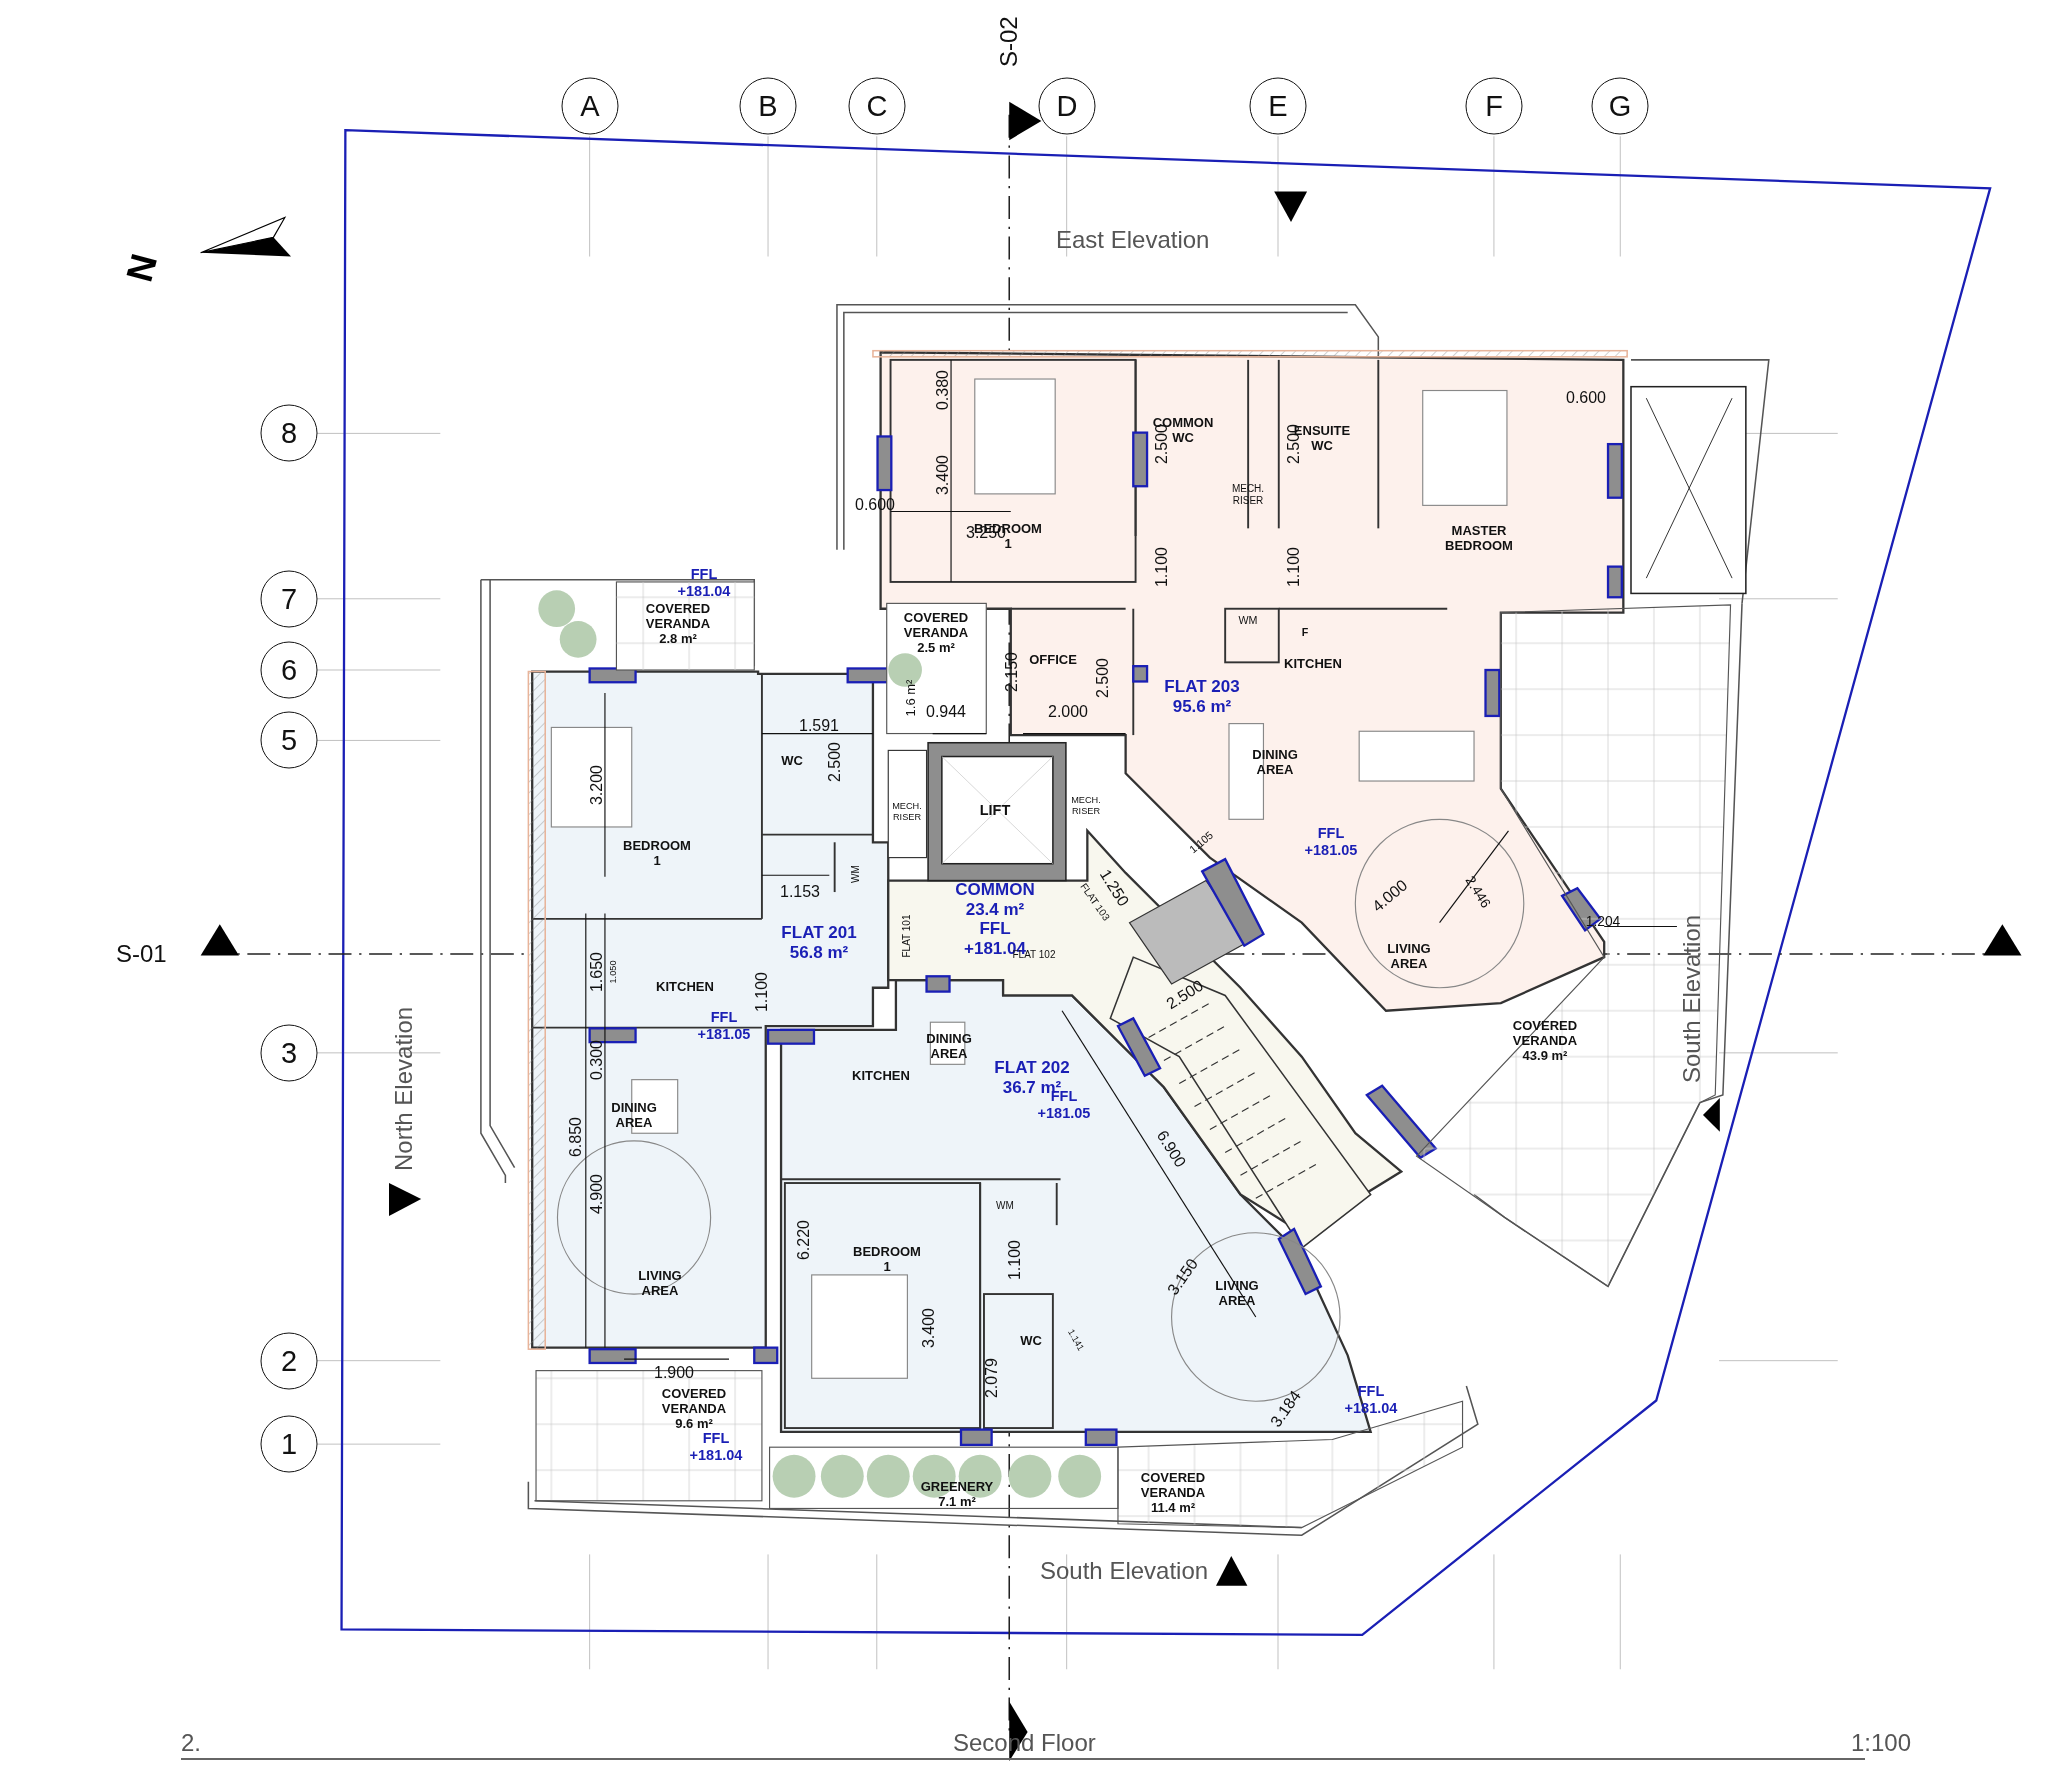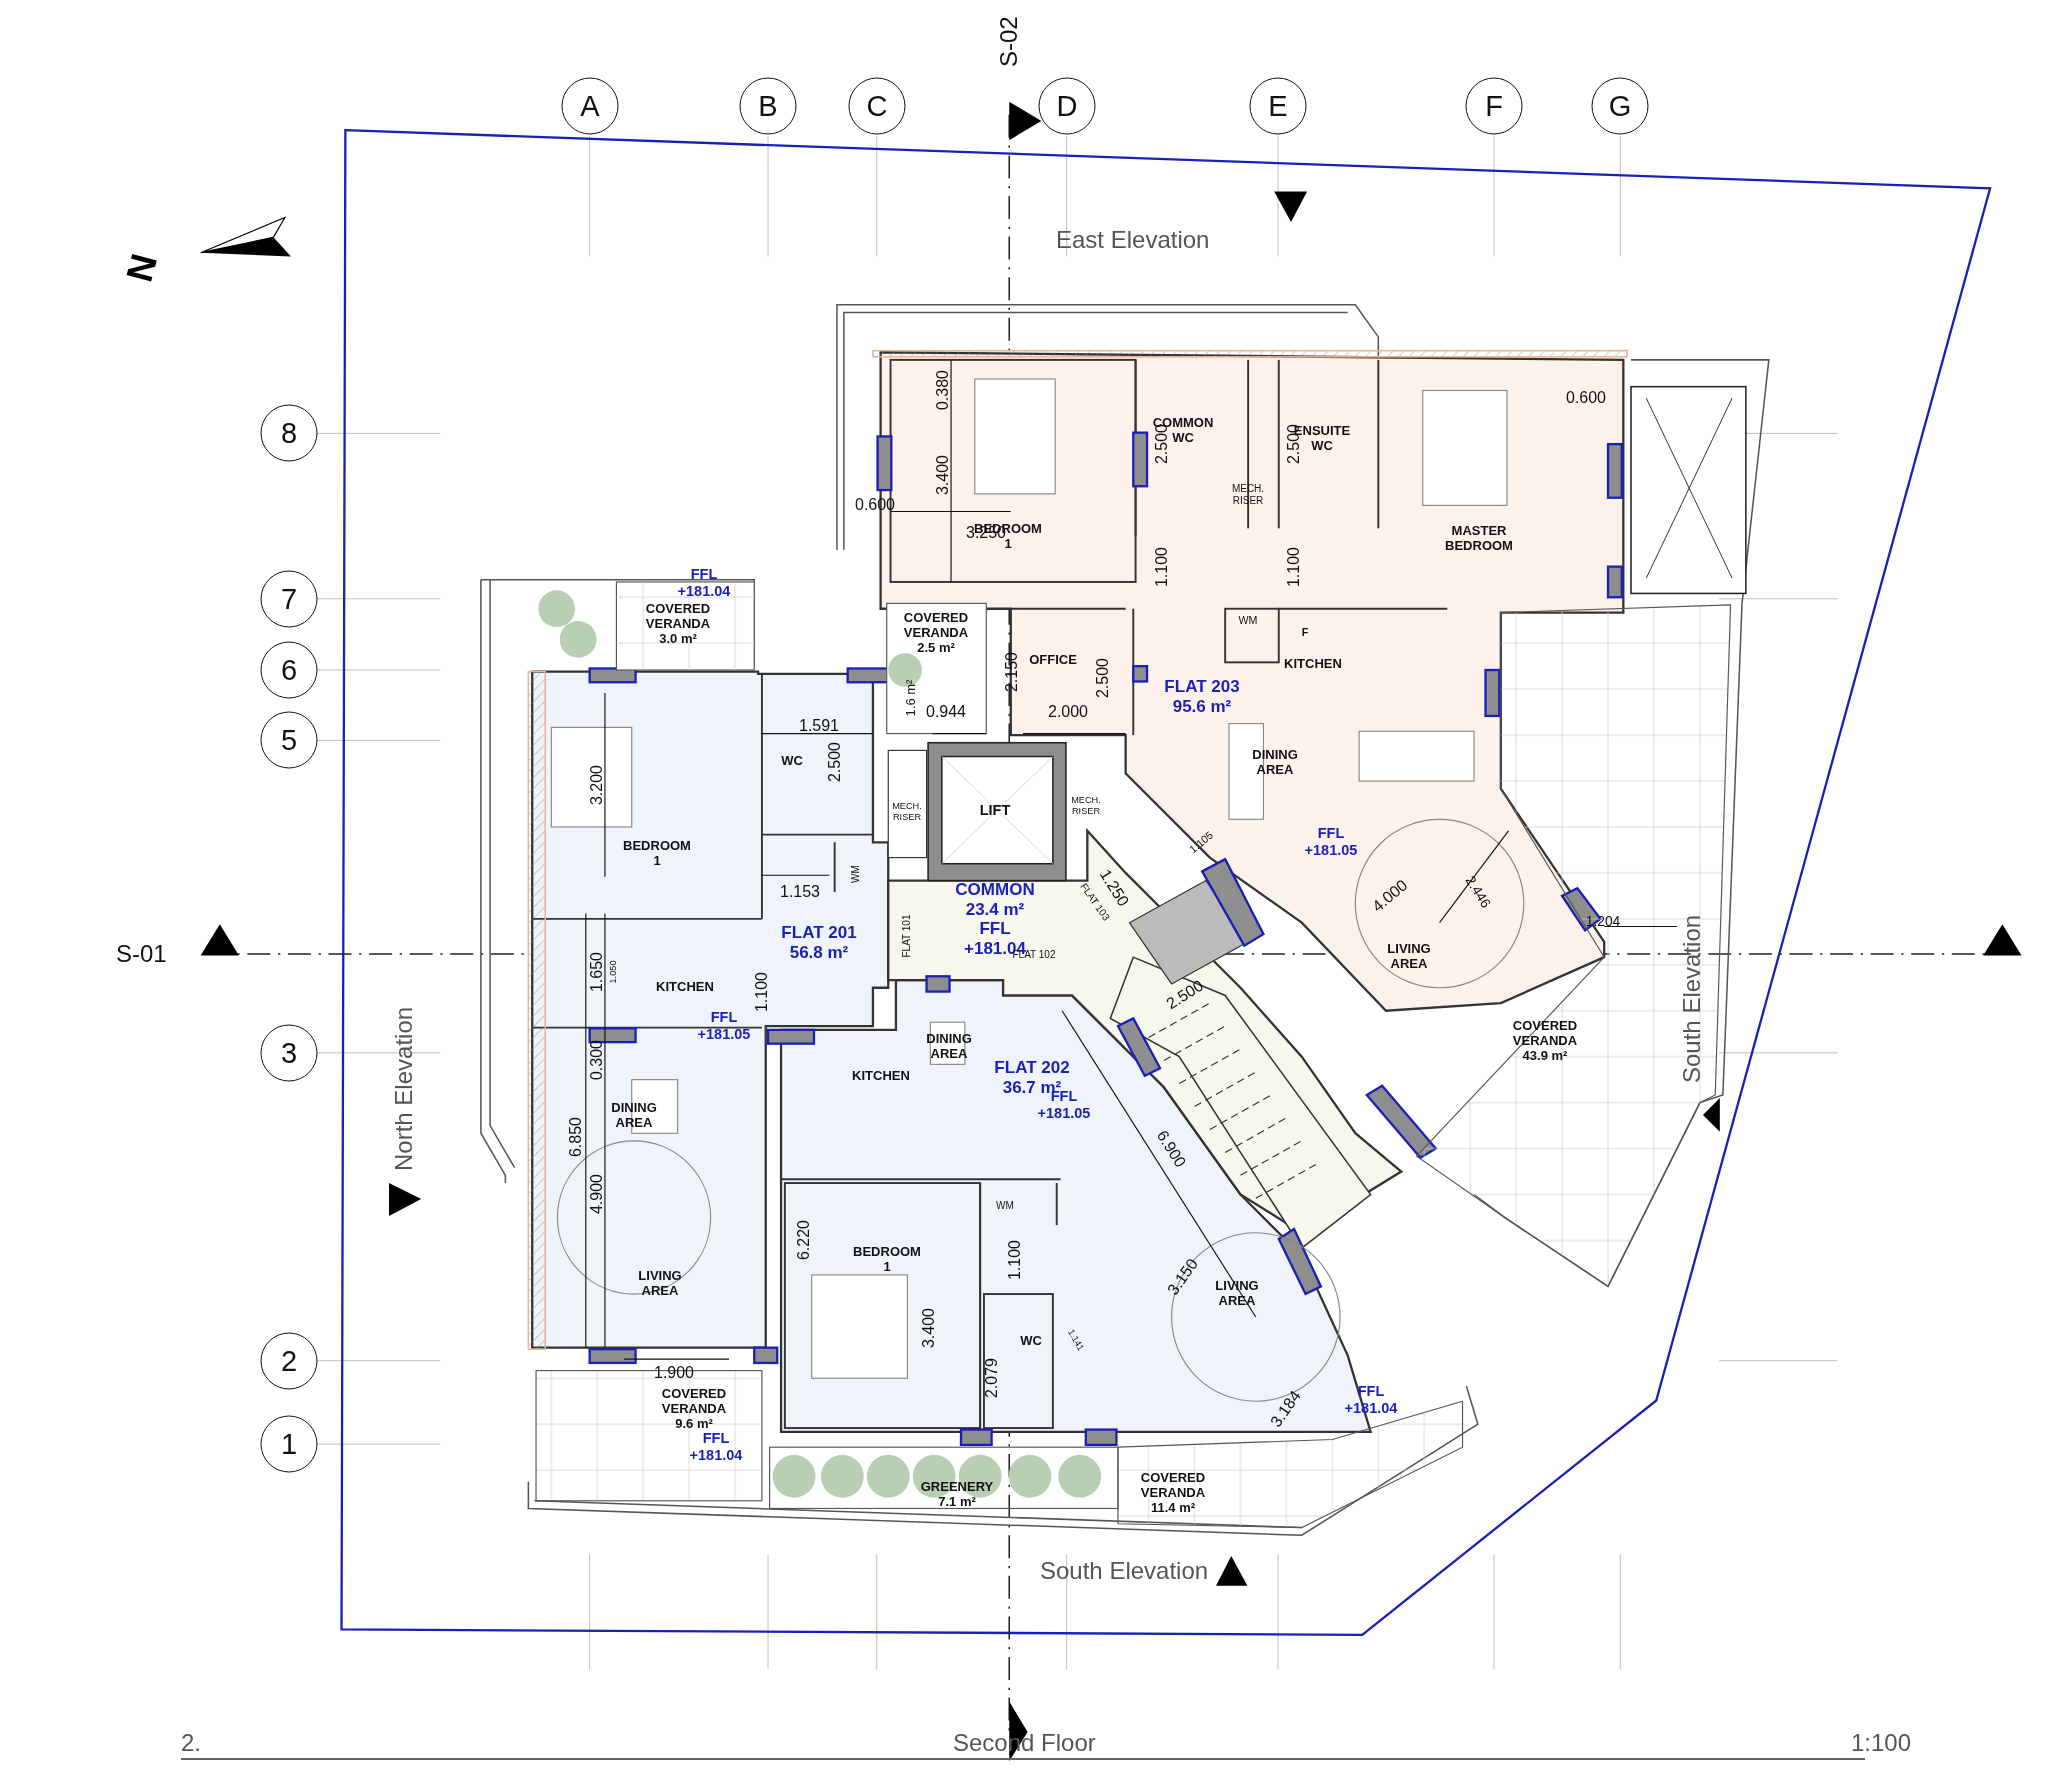--- a/index.html
+++ b/index.html
@@ -296,21 +296,21 @@
 
 <div class="lbl blue" style="left:995px;top:919px;"><span>COMMON</span><br><span>23.4 m²</span><br><span>FFL</span><br><span>+181.04</span></div>
 <div class="lbl med" style="left:995px;top:810px;">LIFT</div>
 <div class="lbl small" style="left:1086px;top:806px;font-weight:normal;font-size:9.2px;white-space:pre;">MECH.
 RISER</div>
 <div class="lbl small" style="left:907px;top:936px;font-weight:normal;font-size:10px;transform:translate(-50%,-50%) rotate(-90deg);">FLAT 101</div>
 <div class="lbl small" style="left:1034px;top:955px;font-weight:normal;font-size:10px;">FLAT 102</div>
 <div class="lbl small" style="left:1095px;top:902px;font-weight:normal;font-size:10px;transform:translate(-50%,-50%) rotate(55deg);">FLAT 103</div>
 
 <div class="lbl small" style="left:678px;top:624px;"><span style="white-space:pre;">COVERED
-VERANDA</span><br><span>3.0 m²</span></div>
+VERANDA</span><br><span>2.8 m²</span></div>
 <div class="lbl blue-sm" style="left:704px;top:583px;"><span>FFL</span><br><span>+181.04</span></div>
 <div class="lbl small" style="left:936px;top:633px;"><span style="white-space:pre;">COVERED
 VERANDA</span><br><span>2.5 m²</span></div>
 <div class="lbl small" style="left:911px;top:698px;font-weight:normal;transform:translate(-50%,-50%) rotate(-90deg);">1.6 m²</div>
 <div class="lbl small" style="left:694px;top:1409px;"><span style="white-space:pre;">COVERED
 VERANDA</span><br><span>9.6 m²</span></div>
 <div class="lbl blue-sm" style="left:716px;top:1447px;"><span>FFL</span><br><span>+181.04</span></div>
 <div class="lbl small" style="left:957px;top:1495px;"><span>GREENERY</span><br><span>7.1 m²</span></div>
 <div class="lbl small" style="left:1173px;top:1493px;"><span style="white-space:pre;">COVERED
 VERANDA</span><br><span>11.4 m²</span></div>

